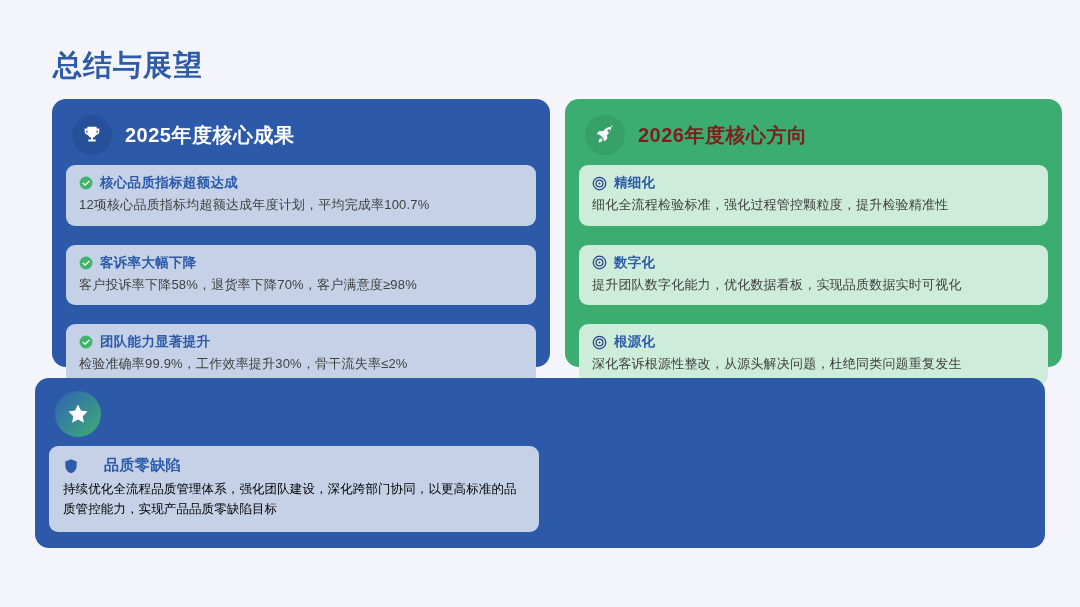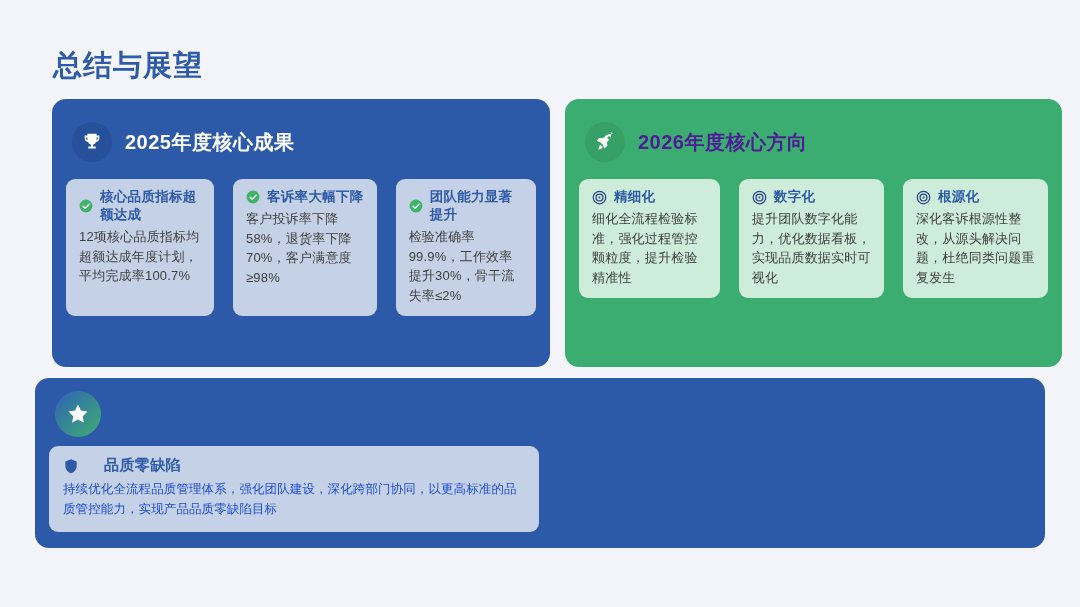--- a/index.html
+++ b/index.html
@@ -86,25 +86,26 @@
   .badge-grad  { background: linear-gradient(135deg, #2f62b5 0%, #3fae72 100%); }
 
   .badge svg { display: block; }
 
   .panel-title {
     font-size: 20px;
     font-weight: bold;
     letter-spacing: .5px;
   }
   .title-white { color: #ffffff; }
-  .title-blue  { color: #4c1d95; }
+  .title-blue  { color: #7f1d1d; }
 
   
   .items {
     display: flex;
+    flex-direction: column;
     gap: 19px;
   }
 
   .item {
     border-radius: 9px;
     padding: 9px 13px 11px 13px;
   }
   .item-blue  { background: #c5d1e7; }
   .item-green { background: #cdecd9; }
 
@@ -181,21 +182,21 @@
 
   .bcard-title {
     font-size: 15px;
     font-weight: bold;
     color: #2d5ba9;
     letter-spacing: .4px;
   }
 
   .bcard-desc {
     font-size: 12.5px;
-    color: #1d4ed8;
+    color: #000000;
     line-height: 1.62;
     letter-spacing: .1px;
   }
 </style>
 </head>
 <body>
 
 <div class="slide">
 
   <div class="slide-title">总结与展望</div>

